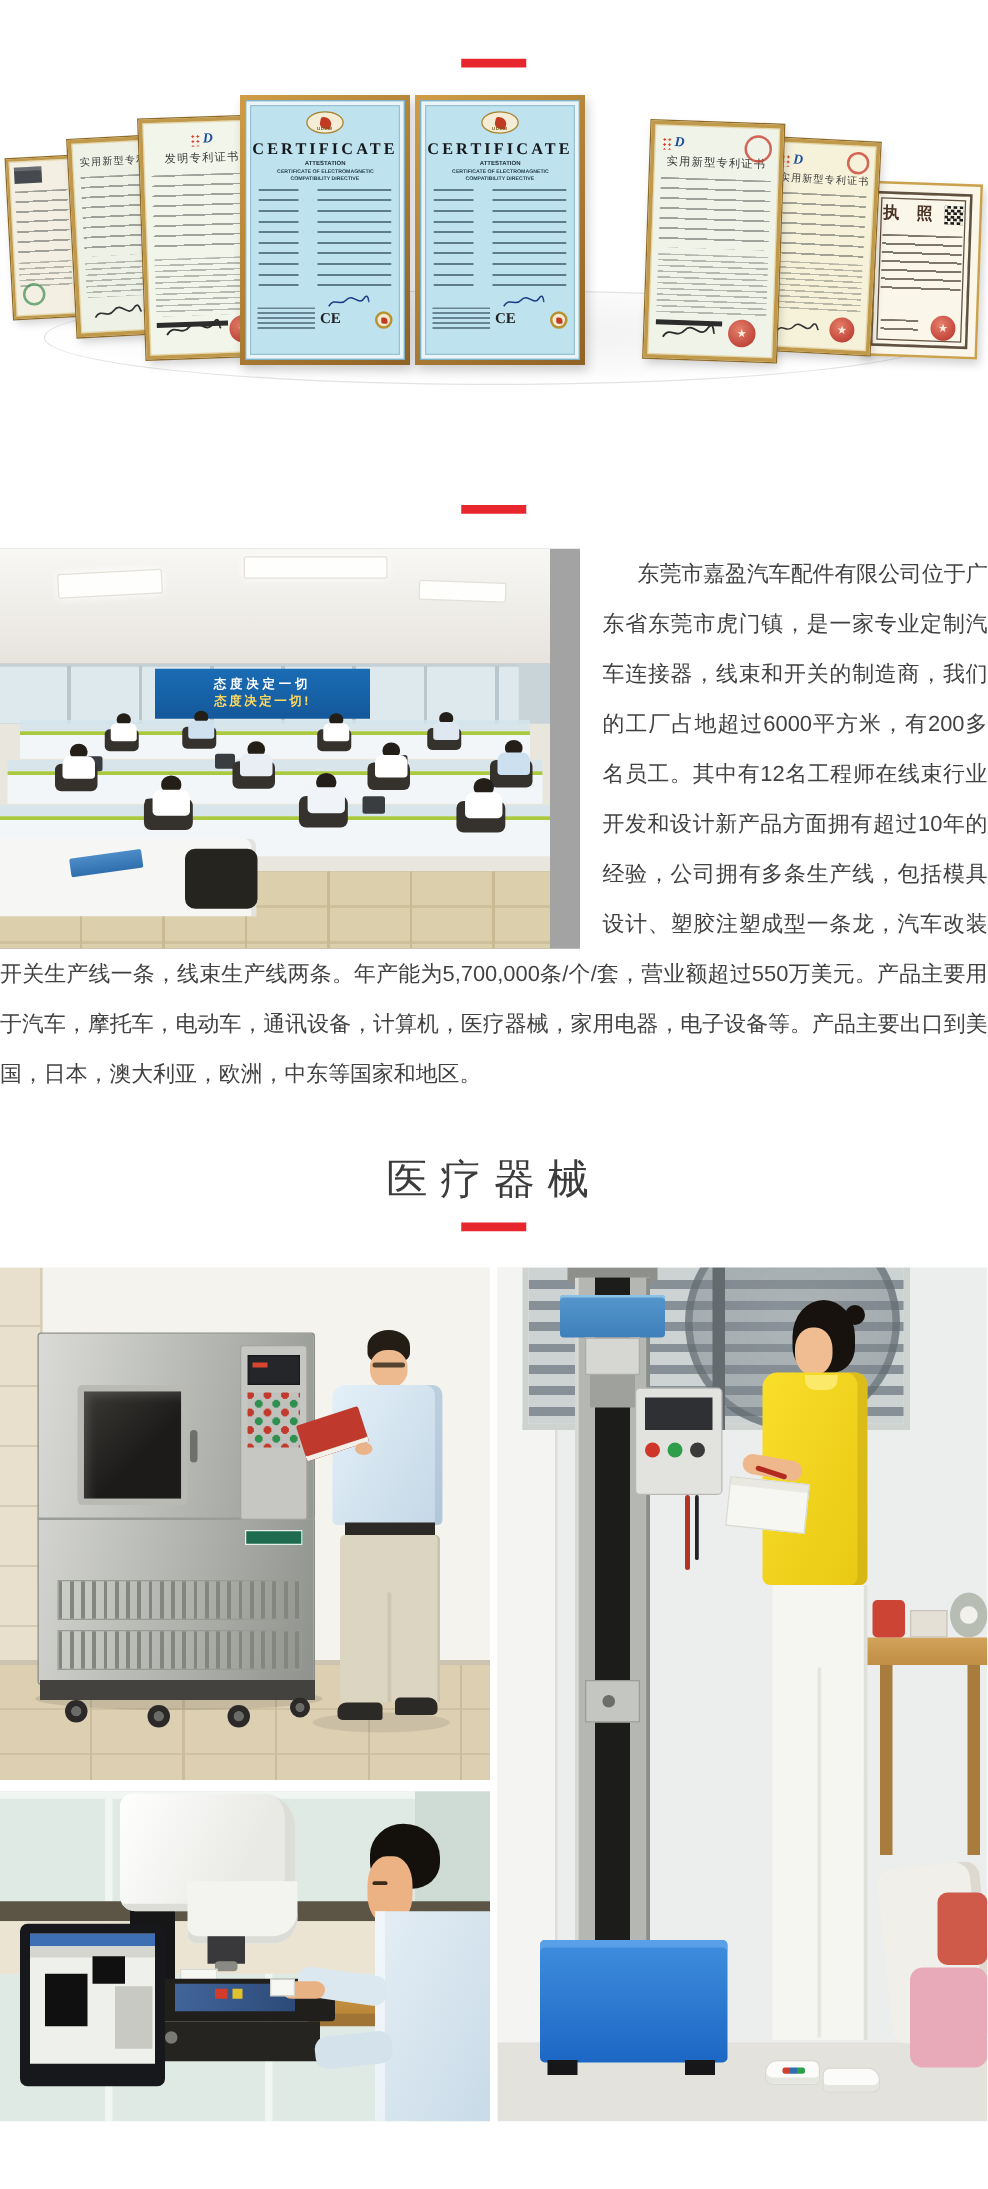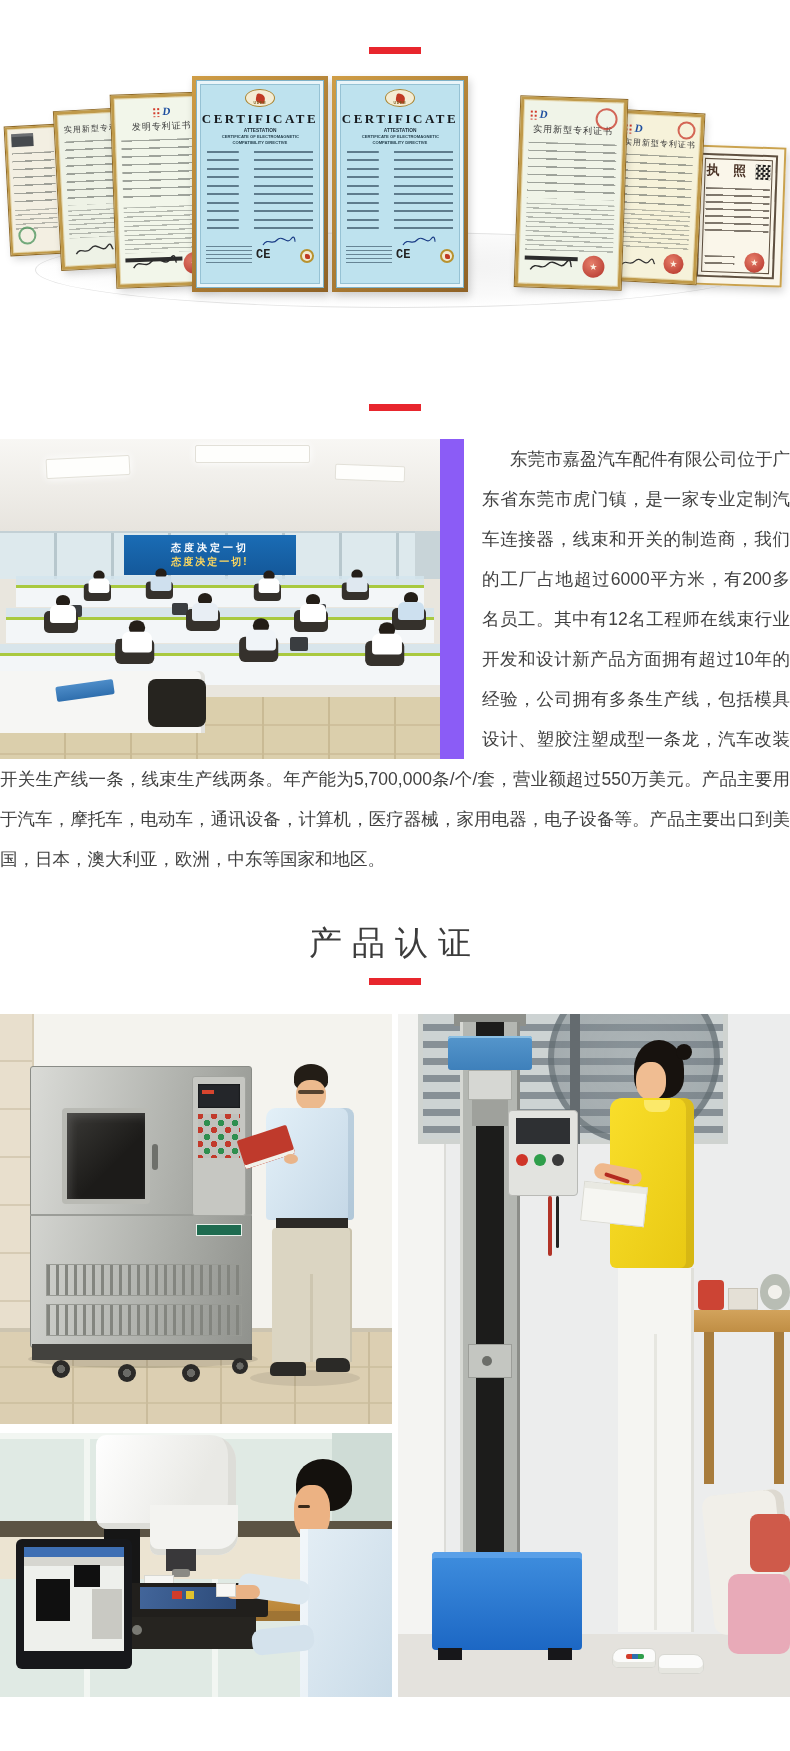--- a/index.html
+++ b/index.html
@@ -28,21 +28,21 @@
   .udem-oval .deer{width:9px;height:9px;background:#c03a24;border-radius:2px 5px 1px 4px;transform:rotate(12deg)}
   .udem-oval .brand{position:absolute;bottom:-1px;font-size:8px;transform:scale(.45);color:#7a5a1a;font-weight:bold;letter-spacing:1px}
   .btitle{font-family:"Liberation Serif",serif;font-weight:bold;font-size:13px;letter-spacing:2.5px;color:#15181c;margin-top:4px}
   .batt{font-size:8px;transform:scale(.6);color:#20323e;font-weight:bold;line-height:6px;margin-top:1px}
   .bsub{font-size:8px;transform:scale(.52);color:#274250;font-weight:bold;line-height:6px;white-space:nowrap}
   .brows{width:106px;height:84px;margin-top:5px;background-image:
       repeating-linear-gradient(180deg,rgba(30,55,75,.6) 0 1.6px,transparent 1.6px 8.5px),
       repeating-linear-gradient(180deg,rgba(30,55,75,.6) 0 1.6px,transparent 1.6px 8.5px);
       background-size:30% 100%,56% 100%;background-position:left top,right top;background-repeat:no-repeat}
   .bfoot{width:112px;height:26px;position:relative;margin-top:3px}
-  .ce{position:absolute;left:52px;bottom:2px;font-family:Liberation Mono, monospace;font-weight:bold;font-size:12px;color:#222}
+  .ce{position:absolute;left:52px;bottom:2px;font-family:Liberation Serif, serif;font-weight:bold;font-size:12px;color:#222}
   .udem-mini{position:absolute;right:2px;bottom:1px;width:14px;height:14px;border-radius:50%;
       border:2px solid #b8922f;background:#f3ead0}
   .udem-mini i{left:3px;top:3px;width:5px;height:5px;background:#c03a24;border-radius:1px 3px 1px 2px}
   .finelines{position:absolute;left:2px;bottom:0;width:46px;height:18px;
       background:repeating-linear-gradient(180deg,rgba(30,55,75,.55) 0 1px,transparent 1px 4px)}
   
   .pframe{width:100%;height:100%;border:3px solid #c09a4a;box-shadow:0 0 0 1px #8f6a28, inset 0 0 0 1px #e6d8ae;
       position:relative;overflow:hidden;padding:7px 6px}
   .dlogo{display:flex;align-items:center;justify-content:center;gap:2px;margin-top:2px}
   .dots{position:static;width:8px;height:10px;background:radial-gradient(#d23a2a 28%,transparent 32%) 0 0/4px 4px}
@@ -60,21 +60,21 @@
   .lframe{width:100%;height:100%;border:2px solid #caa24e;background:#faf6ea;padding:6px;position:relative;overflow:hidden}
   .linner{width:100%;height:100%;border:2px solid #5f5040;box-shadow:inset 0 0 0 3px #faf6ea, inset 0 0 0 4px #5f5040;
       position:relative;padding:6px 5px}
   .ltitle{font-size:13px;font-weight:bold;color:#4a3326;letter-spacing:5px;white-space:nowrap}
   .qr{width:15px;height:15px;background:repeating-conic-gradient(#1c1c1c 0 25%,#f4f0e2 0 50%) 0 0/5px 5px}
   .lrows{background:repeating-linear-gradient(180deg,rgba(60,50,40,.65) 0 1.6px,transparent 1.6px 7px)}
 
   
   .about-wrap{width:790px;margin-top:28px}
   .about-wrap::after{content:"";display:block;clear:both}
-  .about-photo{float:left;width:464px;height:320px;margin-right:18px;position:relative;overflow:hidden;background:#8b5cf6}
+  .about-photo{float:left;width:464px;height:320px;margin-right:18px;position:relative;overflow:hidden;background:#a3a3a3}
   .about-text{font-size:17.5px;line-height:40px;color:#414141;text-indent:28px;text-align:justify}
   .person{position:absolute;width:30px;height:36px}
   .chairb{left:-4px;top:16px;width:34px;height:22px;background:#35312c;border-radius:5px}
   .hairb{left:8px;top:0;width:14px;height:12px;background:#241e18;border-radius:50% 50% 40% 40%}
   .shirtb{left:2px;top:10px;width:26px;height:18px;border-radius:6px 6px 3px 3px;background:#fff}
   .deskrun{position:absolute;background:#f3f6f8;border-top:3px solid #a9c93f;box-shadow:0 -9px 0 rgba(211,229,238,.8)}
   .mon{position:absolute;width:16px;height:12px;background:#3a3d40;border-radius:2px}
 
   
   .equip{display:flex;gap:6px;margin-top:29px}
@@ -333,21 +333,21 @@
       <i style="left:0;top:232px;width:205px;height:62px;background:#f6f6f4;border-radius:0 6px 0 0;box-shadow:inset -4px 0 0 #e2e2de"></i>
       <i style="left:56px;top:244px;width:58px;height:15px;background:linear-gradient(#4d8cc8,#2f6fae);transform:rotate(-8deg);border-radius:2px"></i>
       <i style="left:148px;top:240px;width:58px;height:48px;background:#26241f;border-radius:8px"></i>
     </div>
 
     <p class="about-text">东莞市嘉盈汽车配件有限公司位于广东省东莞市虎门镇，是一家专业定制汽车连接器，线束和开关的制造商，我们的工厂占地超过6000平方米，有200多名员工。其中有12名工程师在线束行业开发和设计新产品方面拥有超过10年的经验，公司拥有多条生产线，包括模具设计、塑胶注塑成型一条龙，汽车改装开关生产线一条，线束生产线两条。年产能为5,700,000条/个/套，营业额超过550万美元。产品主要用于汽车，摩托车，电动车，通讯设备，计算机，医疗器械，家用电器，电子设备等。产品主要出口到美国，日本，澳大利亚，欧洲，中东等国家和地区。</p>
   </div>
 </section>
 
 <section style="margin-top:44px">
-  <h2 class="sec-title">产品认证</h2>
+  <h2 class="sec-title">医疗器械</h2>
   <div class="red-bar"></div>
 
   <div class="equip">
     <div class="ecol">
 
       <div class="photo ph-chamber">
         <i style="left:0;top:0;width:34px;height:318px;background:repeating-linear-gradient(180deg,#e8dfcd 0 46px,#d6cbb4 46px 48px);box-shadow:inset -2px 0 0 #d8cdb6"></i>
         <i style="left:0;top:314px;width:392px;height:5px;background:#ccc4b0"></i>
         <i style="left:0;top:318px;width:392px;height:92px;background:
             repeating-linear-gradient(90deg,transparent 0 72px,#cabc9c 72px 74px),

